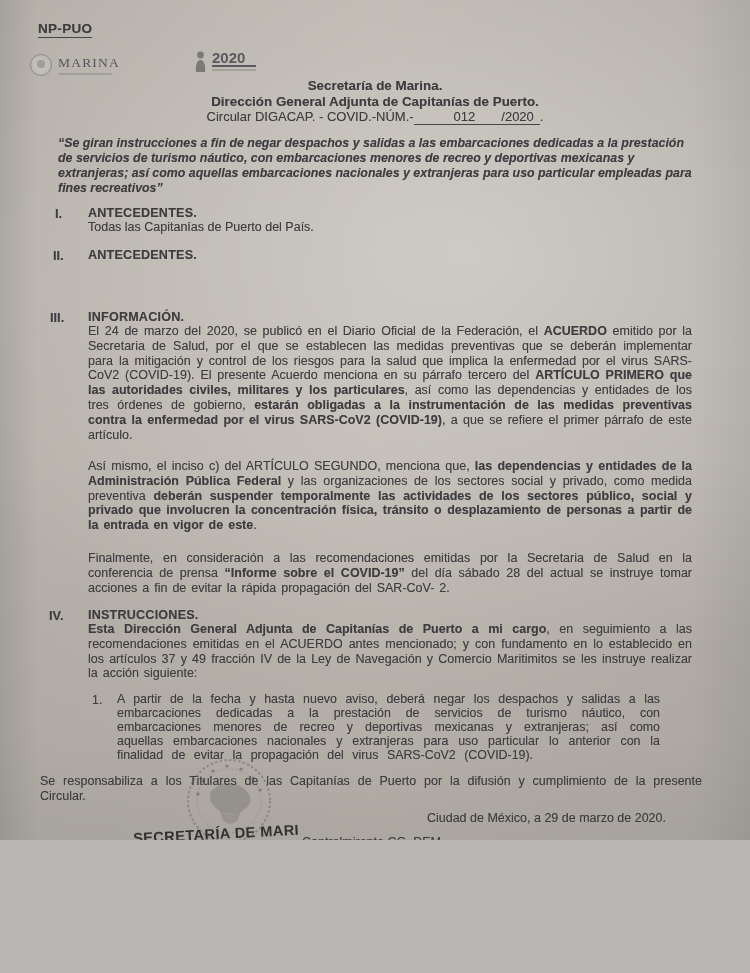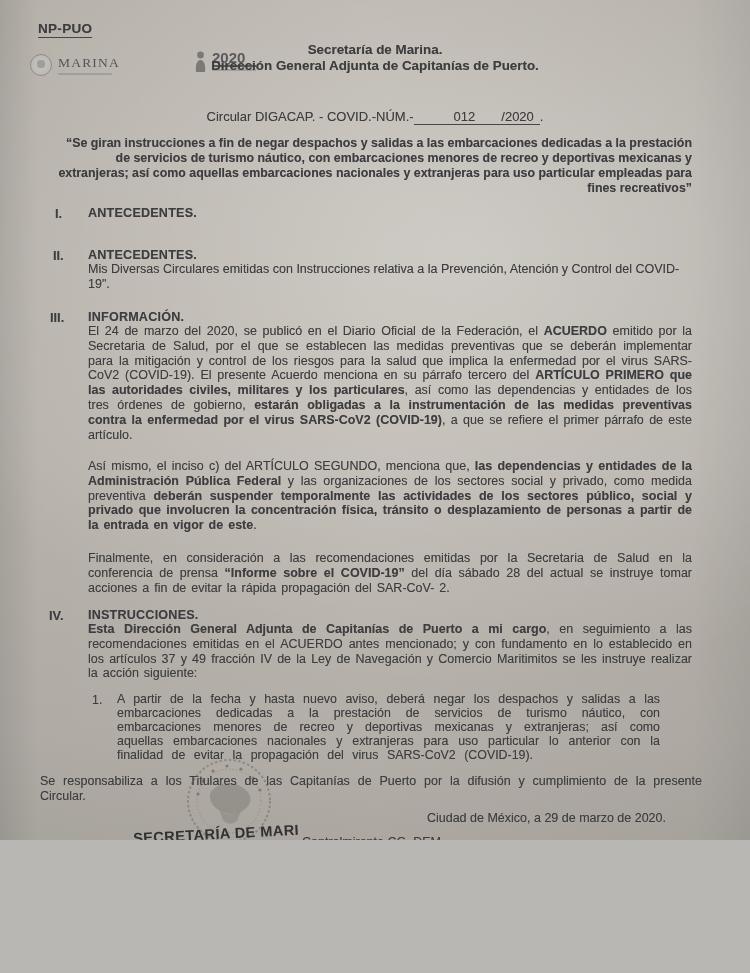--- a/index.html
+++ b/index.html
@@ -10,25 +10,25 @@
       radial-gradient(120% 80% at 62% 30%, rgba(255,255,255,.30), rgba(0,0,0,0) 65%),
       linear-gradient(180deg, #d8d5d0 0%, #dbd8d3 55%, #d2cfcb 88%, #c9c7c3 100%),
       linear-gradient(90deg, #c2c0bd 0%, #d5d2ce 5%, #dad7d2 50%, #d3d0cc 92%, #c5c3c0 100%);
     background-blend-mode:normal,multiply,normal;
   }
   .abs{position:absolute;}
   .b{font-weight:bold;}
   .ink{color:#3d3d40;text-shadow:0 0 .5px rgba(70,70,72,.45);}
   .code{font-weight:bold;font-size:13.5px;border-bottom:1.6px solid #44444a;padding-bottom:1px;letter-spacing:.3px;}
   .code2{font-weight:bold;font-size:14px;letter-spacing:.3px;}
-  .hdr{left:0;width:750px;text-align:center;font-weight:bold;font-size:13.4px;line-height:16.4px;}
+  .hdr{left:0;width:750px;text-align:center;font-weight:bold;font-size:13.4px;line-height:16.4px;margin-top:36px;}
   .circ{left:0;width:750px;text-align:center;font-size:13px;}
   .circ .u{display:inline-block;border-bottom:1.4px solid #45454a;padding:0 6px;}
   .circ .num{display:inline-block;padding:0 26px 0 34px;}
-  .quote{text-align:right;font-weight:bold;font-size:12.4px;line-height:15px;}
+  .quote{text-align:left;font-weight:bold;font-size:12.4px;line-height:15px;font-style:italic;}
   .numeral{font-weight:bold;font-size:12.8px;}
   .sectitle{font-weight:bold;font-size:12.6px;letter-spacing:.2px;}
   .body-p{font-size:12.5px;line-height:14.8px;text-align:justify;word-spacing:1.5px;}
   .item-p{font-size:12.4px;line-height:13.9px;text-align:justify;word-spacing:5px;}
   .plain{font-size:12.5px;line-height:15px;}
   .stamp{font-weight:bold;color:#4a4a4f;mix-blend-mode:multiply;transform:rotate(-3deg);letter-spacing:.4px;white-space:nowrap;}
   .sig-typed{font-size:12.5px;white-space:nowrap;}
   .copias-label{font-weight:bold;font-size:13px;border-bottom:1.5px solid #44444a;padding-bottom:0px;}
   
   .marina-seal{width:20px;height:20px;border-radius:50%;border:1.6px solid #8e8c88;background:radial-gradient(circle at 50% 45%, #a09e9a 0 28%, transparent 30%),radial-gradient(circle at 50% 50%, #c9c6c1, #b6b4b0);}
@@ -83,24 +83,24 @@
   </div>
 
   <div class="abs circ ink" style="top:109px;">
     <span>Circular DIGACAP. - COVID.-NÚM.-</span><span class="u"><span class="num">012</span><span>/2020</span></span><span>.</span>
   </div>
 
   <div class="abs quote ink" style="left:58px;top:136px;width:634px;">“Se giran instrucciones a fin de negar despachos y salidas a las embarcaciones dedicadas a la prestación de servicios de turismo náutico, con embarcaciones menores de recreo y deportivas mexicanas y extranjeras; así como aquellas embarcaciones nacionales y extranjeras para uso particular empleadas para fines recreativos”</div>
 
   <div class="abs numeral ink" style="left:55px;top:206px;">I.</div>
   <div class="abs sectitle ink" style="left:88px;top:206px;">ANTECEDENTES.</div>
+  <div class="abs plain ink" style="left:88px;top:220px;width:604px;"><span>Todas las Capitanías de Puerto del País.</span></div>
 
   <div class="abs numeral ink" style="left:53px;top:248px;">II.</div>
   <div class="abs sectitle ink" style="left:88px;top:248px;">ANTECEDENTES.</div>
-  <div class="abs plain ink" style="left:88px;top:262px;width:604px;"><span>Mis Diversas Circulares emitidas con Instrucciones relativa a la Prevención, Atención y Control del COVID-19".</span></div>
 
   <div class="abs numeral ink" style="left:50px;top:310px;">III.</div>
   <div class="abs sectitle ink" style="left:88px;top:310px;">INFORMACIÓN.</div>
   <div class="abs body-p ink" style="left:88px;top:324px;width:604px;"><span>El 24 de marzo del 2020, se publicó en el Diario Oficial de la Federación, el </span><span class="b">ACUERDO</span><span> emitido por la Secretaria de Salud, por el que se establecen las medidas preventivas que se deberán implementar para la mitigación y control de los riesgos para la salud que implica la enfermedad por el virus SARS-CoV2 (COVID-19). El presente Acuerdo menciona en su párrafo tercero del </span><span class="b">ARTÍCULO PRIMERO que las autoridades civiles, militares y los particulares</span><span>, así como las dependencias y entidades de los tres órdenes de gobierno, </span><span class="b">estarán obligadas a la instrumentación de las medidas preventivas contra la enfermedad por el virus SARS-CoV2 (COVID-19)</span><span>, a que se refiere el primer párrafo de este artículo.</span></div>
   <div class="abs body-p ink" style="left:88px;top:459px;width:604px;"><span>Así mismo, el inciso c) del ARTÍCULO SEGUNDO, menciona que, </span><span class="b">las dependencias y entidades de la Administración Pública Federal</span><span> y las organizaciones de los sectores social y privado, como medida preventiva </span><span class="b">deberán suspender temporalmente las actividades de los sectores público, social y privado que involucren la concentración física, tránsito o desplazamiento de personas a partir de la entrada en vigor de este</span><span>.</span></div>
   <div class="abs body-p ink" style="left:88px;top:551px;width:604px;"><span>Finalmente, en consideración a las recomendaciones emitidas por la Secretaria de Salud en la conferencia de prensa </span><span class="b">“Informe sobre el COVID-19”</span><span> del día sábado 28 del actual se instruye tomar acciones a fin de evitar la rápida propagación del SAR-CoV- 2.</span></div>
 
   <div class="abs numeral ink" style="left:49px;top:608px;">IV.</div>
   <div class="abs sectitle ink" style="left:88px;top:608px;">INSTRUCCIONES.</div>
   <div class="abs body-p ink" style="left:88px;top:622px;width:604px;"><span class="b">Esta Dirección General Adjunta de Capitanías de Puerto a mi cargo</span><span>, en seguimiento a las recomendaciones emitidas en el ACUERDO antes mencionado; y con fundamento en lo establecido en los artículos 37 y 49 fracción IV de la Ley de Navegación y Comercio Maritimitos se les instruye realizar la acción siguiente:</span></div>

